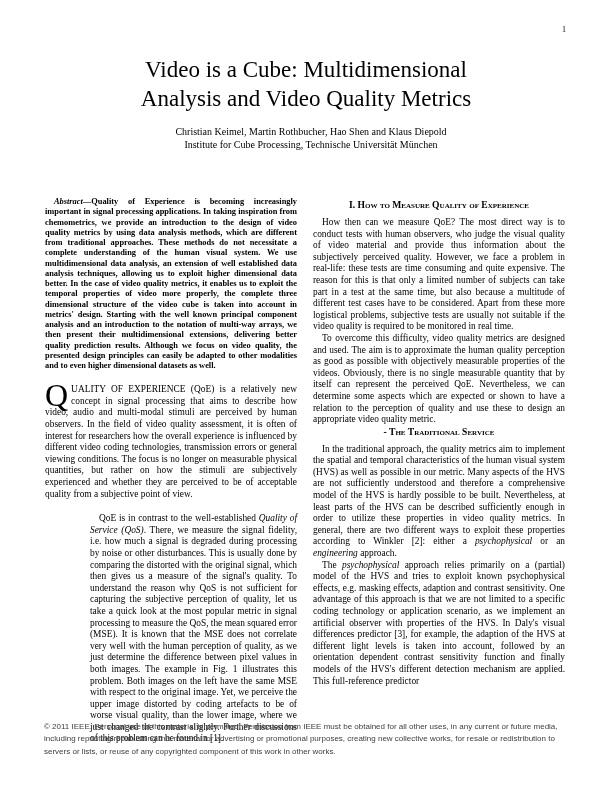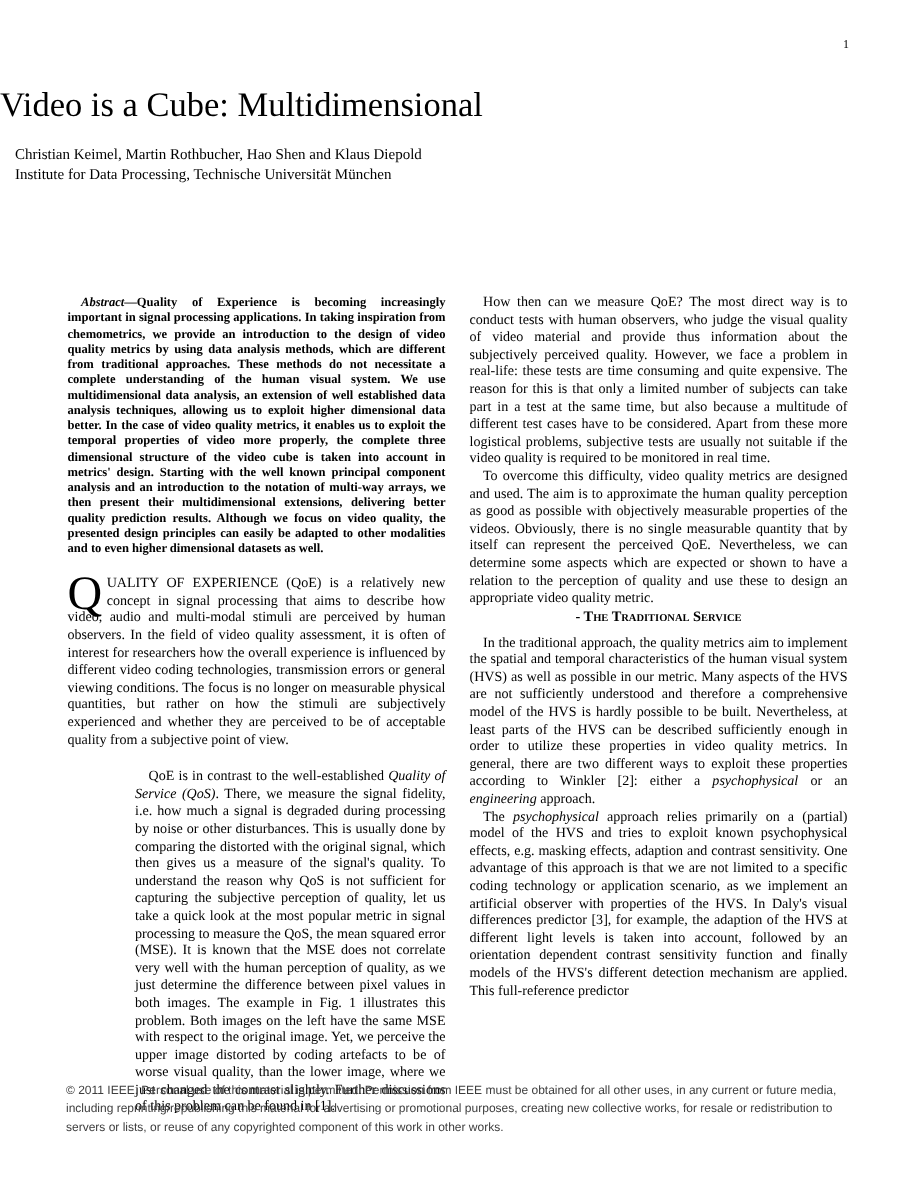--- a/index.html
+++ b/index.html
@@ -12,21 +12,21 @@
     color:#000;
     overflow:hidden;
     margin:0 auto;
   }
   .page-number {
     position:absolute; top:25px; right:46px;
     font-size:8px;
   }
   .head {
     position:absolute; top:56px; left:0; width:612px;
-    text-align:left;
+    text-align:center;
   }
   .title { font-size:23px; line-height:28.5px; font-weight:400; }
   .byline { margin-top:12px; font-size:10px; line-height:13.2px;padding-left:10px; }
   .cols {
     position:absolute; top:197px; left:45px; width:522px;
     display:flex; gap:16px;
   }
   .col { width:252px; }
   .abstract {
     font-size:8.4px; line-height:10.25px; font-weight:700;
@@ -66,38 +66,40 @@
 </head>
 <body>
 
 <div class="page">
 
   <div class="page-number">1</div>
 
   <div class="head">
     <div class="title">
       <div>Video is a Cube: Multidimensional</div>
+      <div>Analysis and Video Quality Metrics</div>
     </div>
     <div class="byline">
       <div>Christian Keimel, Martin Rothbucher, Hao Shen and Klaus Diepold</div>
-      <div>Institute for Data Processing, Technische Universität München</div>
+      <div>Institute for Cube Processing, Technische Universität München</div>
     </div>
   </div>
 
   <div class="cols">
 
     <div class="col">
       <p class="abstract"><i class="emph">Abstract</i><span>—Quality of Experience is becoming increasingly important in signal processing applications. In taking inspiration from chemometrics, we provide an introduction to the design of video quality metrics by using data analysis methods, which are different from traditional approaches. These methods do not necessitate a complete understanding of the human visual system. We use multidimensional data analysis, an extension of well established data analysis techniques, allowing us to exploit higher dimensional data better. In the case of video quality metrics, it enables us to exploit the temporal properties of video more properly, the complete three dimensional structure of the video cube is taken into account in metrics' design. Starting with the well known principal component analysis and an introduction to the notation of multi-way arrays, we then present their multidimensional extensions, delivering better quality prediction results. Although we focus on video quality, the presented design principles can easily be adapted to other modalities and to even higher dimensional datasets as well.</span></p>
 
       <p class="body-p no-indent intro-first"><span class="dropcap">Q</span><span>UALITY OF EXPERIENCE (QoE) is a relatively new concept in signal processing that aims to describe how video, audio and multi-modal stimuli are perceived by human observers. In the field of video quality assessment, it is often of interest for researchers how the overall experience is influenced by different video coding technologies, transmission errors or general viewing conditions. The focus is no longer on measurable physical quantities, but rather on how the stimuli are subjectively experienced and whether they are perceived to be of acceptable quality from a subjective point of view.</span></p>
 
       <p class="body-p gap-before"><span>QoE is in contrast to the well-established </span><i class="emph">Quality of Service (QoS)</i><span>. There, we measure the signal fidelity, i.e. how much a signal is degraded during processing by noise or other disturbances. This is usually done by comparing the distorted with the original signal, which then gives us a measure of the signal's quality. To understand the reason why QoS is not sufficient for capturing the subjective perception of quality, let us take a quick look at the most popular metric in signal processing to measure the QoS, the mean squared error (MSE). It is known that the MSE does not correlate very well with the human perception of quality, as we just determine the difference between pixel values in both images. The example in Fig. 1 illustrates this problem. Both images on the left have the same MSE with respect to the original image. Yet, we perceive the upper image distorted by coding artefacts to be of worse visual quality, than the lower image, where we just changed the contrast slightly. Further discussions of this problem can be found in [1].</span></p>
     </div>
 
     <div class="col">
+      <h3 class="sec-head sec-head-1">I. How to Measure Quality of Experience</h3>
 
       <p class="body-p">How then can we measure QoE? The most direct way is to conduct tests with human observers, who judge the visual quality of video material and provide thus information about the subjectively perceived quality. However, we face a problem in real-life: these tests are time consuming and quite expensive. The reason for this is that only a limited number of subjects can take part in a test at the same time, but also because a multitude of different test cases have to be considered. Apart from these more logistical problems, subjective tests are usually not suitable if the video quality is required to be monitored in real time.</p>
 
       <p class="body-p">To overcome this difficulty, video quality metrics are designed and used. The aim is to approximate the human quality perception as good as possible with objectively measurable properties of the videos. Obviously, there is no single measurable quantity that by itself can represent the perceived QoE. Nevertheless, we can determine some aspects which are expected or shown to have a relation to the perception of quality and use these to design an appropriate video quality metric.</p>
 
       <h3 class="sec-head sec-head-2b">- The Traditional Service</h3>
 
       <p class="body-p"><span>In the traditional approach, the quality metrics aim to implement the spatial and temporal characteristics of the human visual system (HVS) as well as possible in our metric. Many aspects of the HVS are not sufficiently understood and therefore a comprehensive model of the HVS is hardly possible to be built. Nevertheless, at least parts of the HVS can be described sufficiently enough in order to utilize these properties in video quality metrics. In general, there are two different ways to exploit these properties according to Winkler [2]: either a </span><i class="emph">psychophysical</i><span> or an </span><i class="emph">engineering</i><span> approach.</span></p>
 
       <p class="body-p"><span>The </span><i class="emph">psychophysical</i><span> approach relies primarily on a (partial) model of the HVS and tries to exploit known psychophysical effects, e.g. masking effects, adaption and contrast sensitivity. One advantage of this approach is that we are not limited to a specific coding technology or application scenario, as we implement an artificial observer with properties of the HVS. In Daly's visual differences predictor [3], for example, the adaption of the HVS at different light levels is taken into account, followed by an orientation dependent contrast sensitivity function and finally models of the HVS's different detection mechanism are applied. This full-reference predictor</span></p>

